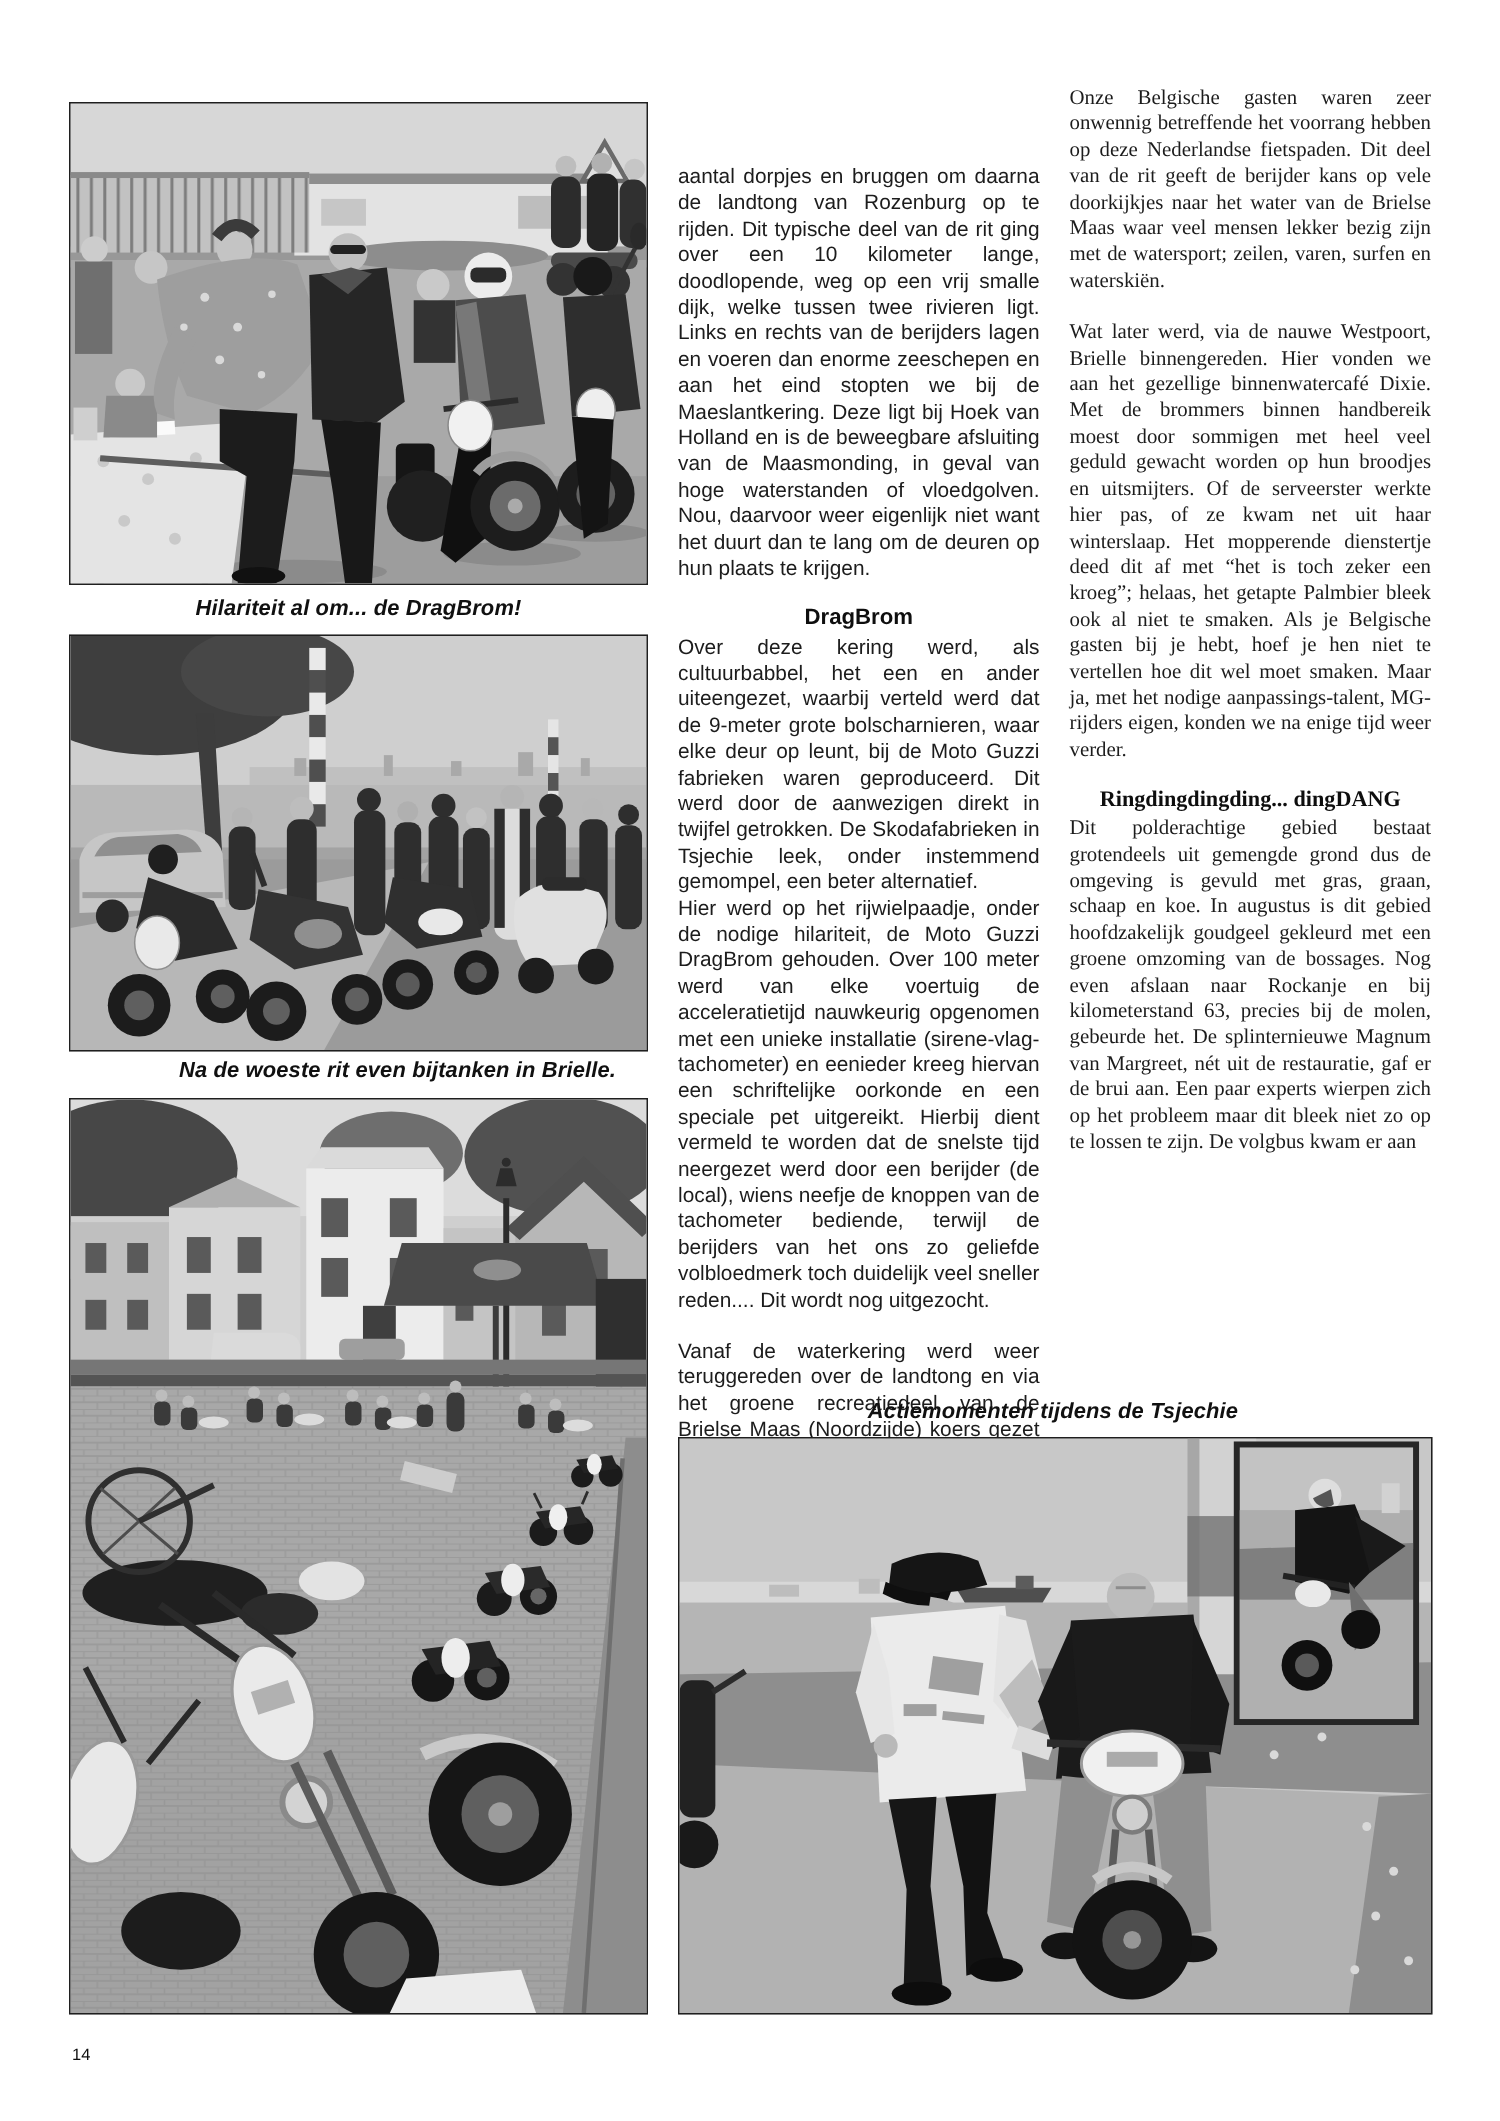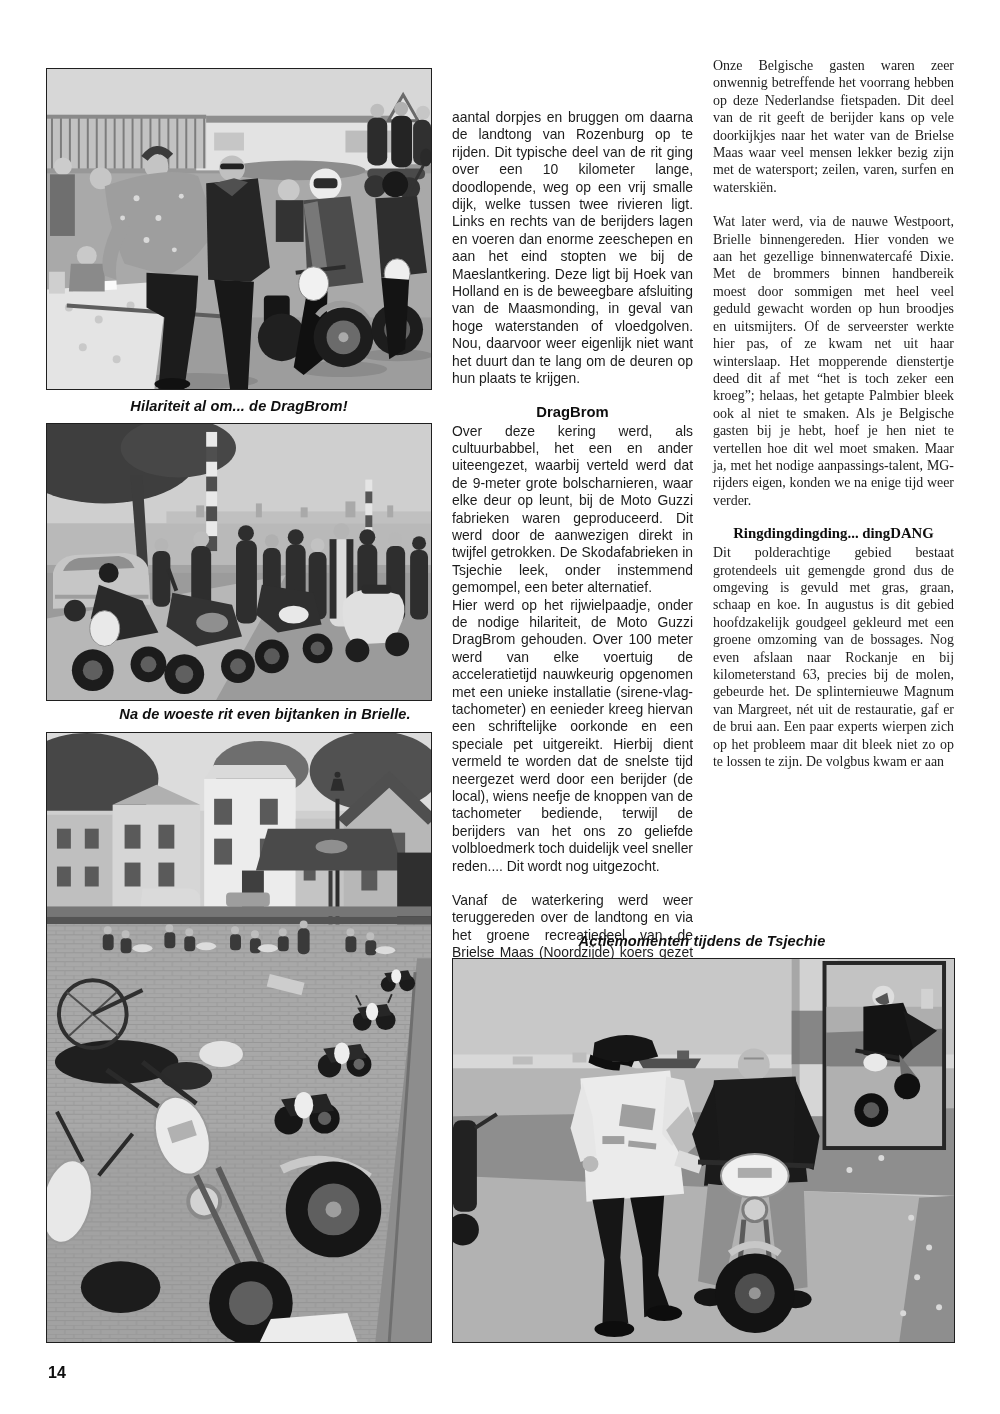--- a/index.html
+++ b/index.html
@@ -6,21 +6,21 @@
   html,body { background:#ffffff; }
   body { font-family:"Liberation Sans", sans-serif; color:#1b1b1b; }
   .page { position:relative; width:1000px; height:1414px; background:#ffffff; overflow:hidden; }
   .ph { position:absolute; border:1px solid #1f1f1f; background:#c9c9c9; overflow:hidden; }
   .ph svg { display:block; width:100%; height:100%; }
   .caption { position:absolute; font-weight:bold; font-style:italic; font-size:14.6px; color:#101010; letter-spacing:.1px;text-align:center; }
   .col { position:absolute; font-size:13.9px; line-height:17.4px; text-align:justify; color:#1c1c1c; }
   .col p { margin:0; }
   .col p.sp { margin-top:17px; }
   .col h3 { font-size:14.8px; line-height:18px; margin:15px 0 2px 0; text-align:center; color:#0e0e0e; }
-  .pagenum { position:absolute; font-weight:bold; font-size:16px; color:#0e0e0e; }
+  .pagenum { position:absolute; font-weight:normal; font-size:11px; color:#0e0e0e; }
 </style>
 </head>
 <body>
 
 <div class="page">
 
   <figure class="ph" style="left:46px; top:68px; width:386px; height:322px;">
     <svg viewBox="0 0 386 322" preserveAspectRatio="none">
       <defs>
         <pattern id="fence" width="9" height="52" patternUnits="userSpaceOnUse">

